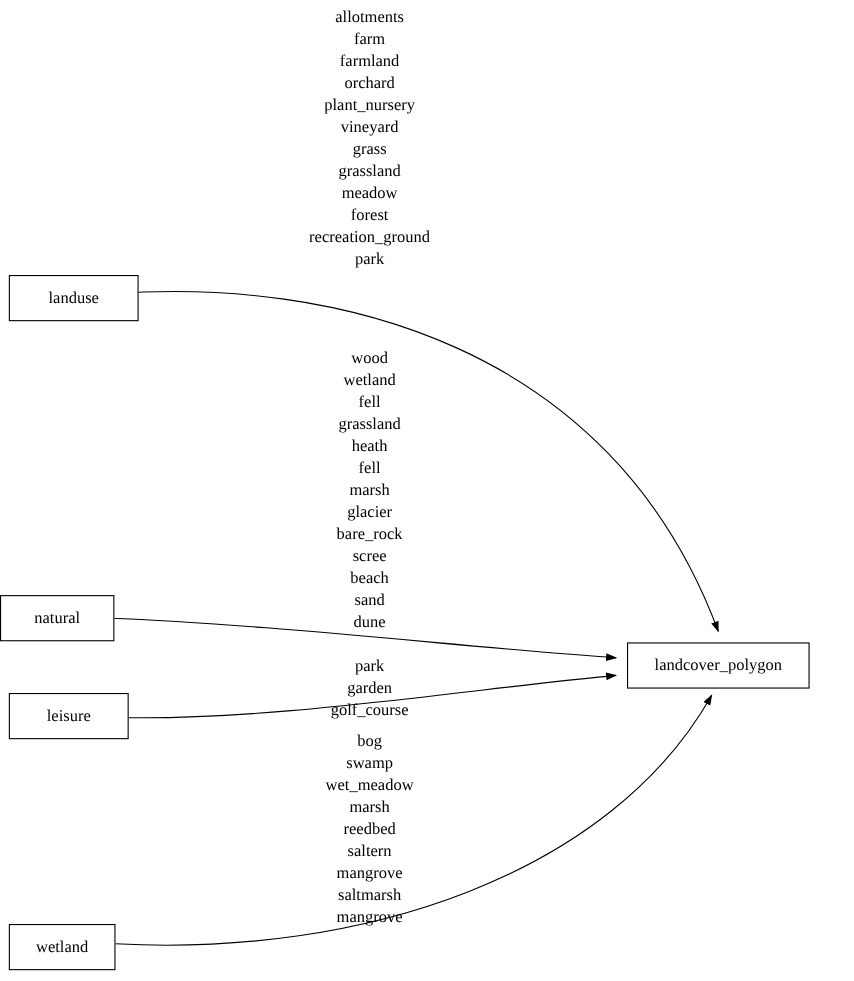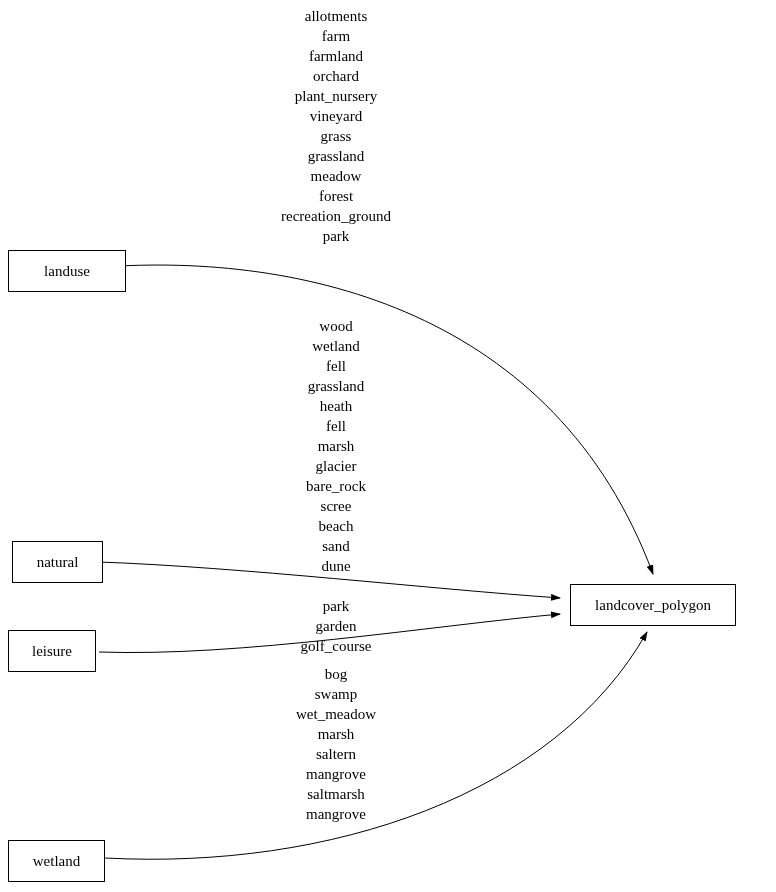--- a/index.html
+++ b/index.html
@@ -28,22 +28,22 @@
     box-sizing: border-box;
     border: 1px solid #000000;
     background: #ffffff;
     display: flex;
     align-items: center;
     justify-content: center;
     font-size: 15px;
     white-space: nowrap;
   }
   #node-landuse   { left: 8px;   top: 250px; width: 118px;  height: 42px; }
-  #node-natural   { left: 12px;   top: 541px; width: 91px;  height: 42px; }
-  #node-leisure   { left: 8px;   top: 630px; width: 88px;  height: 42px; }
+  #node-natural   { left: 0;   top: 541px; width: 104px;  height: 42px; }
+  #node-leisure   { left: 8px;   top: 630px; width: 109px;  height: 42px; }
   #node-wetland   { left: 8px;   top: 840px; width: 97px;  height: 42px; }
   #node-landcover { left: 570px; top: 584px; width: 166px; height: 42px; }
   .edge-label {
     position: absolute;
     left: 225px;
     width: 222px;
     text-align: center;
     font-size: 15px;
     line-height: 20px;
   }
@@ -104,20 +104,21 @@
       <div>park</div>
       <div>garden</div>
       <div>golf_course</div>
     </div>
 
   <div class="edge-label" id="label-wetland">
       <div>bog</div>
       <div>swamp</div>
       <div>wet_meadow</div>
       <div>marsh</div>
+      <div>reedbed</div>
       <div>saltern</div>
       <div>mangrove</div>
       <div>saltmarsh</div>
       <div>mangrove</div>
     </div>
 
   <div class="node" id="node-landuse">landuse</div>
 
   <div class="node" id="node-natural">natural</div>
 

